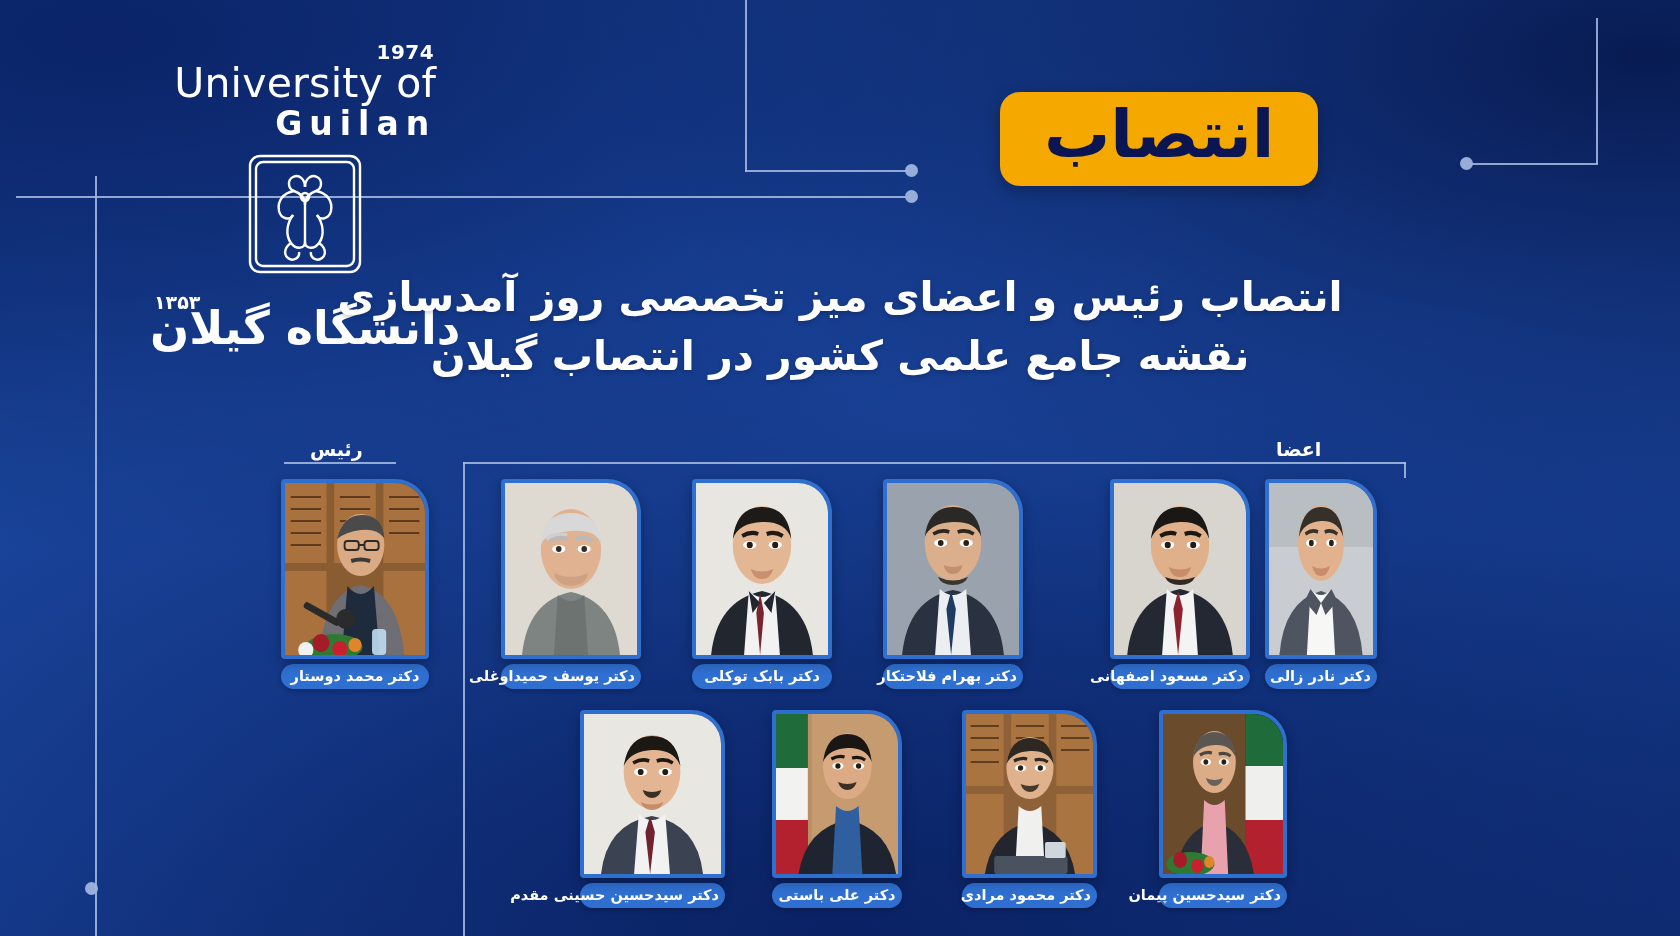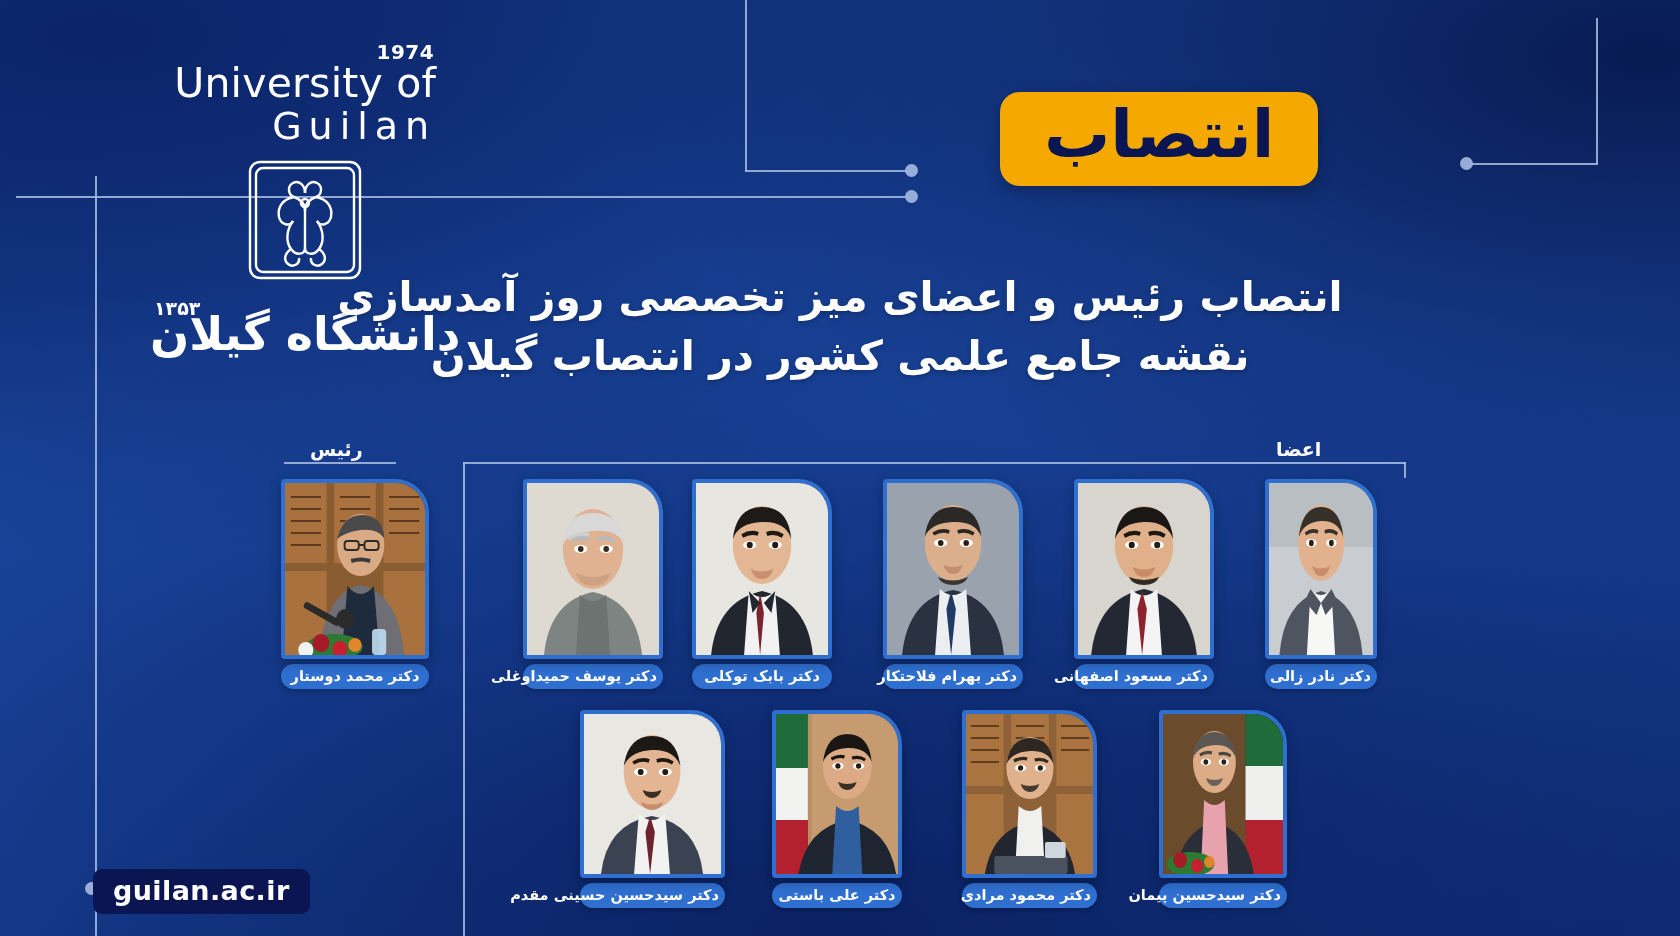--- a/index.html
+++ b/index.html
@@ -21,21 +21,21 @@
   .hline,.vline{position:absolute;background:#a9bde4;opacity:.85;}
   .hline{height:2px;}
   .vline{width:2px;}
   .dot{position:absolute;width:13px;height:13px;border-radius:50%;background:#9fb4de;opacity:.95;}
 
   
   #logo-block{position:absolute;left:150px;top:62px;display:flex;align-items:center;gap:10px;direction:ltr;flex-direction:column;}
   .logo-en{display:flex;flex-direction:column;align-items:flex-end;color:#fff;position:relative;}
   .logo-year-en{position:absolute;right:2px;top:-22px;font-size:20px;font-weight:700;letter-spacing:.5px;}
   .logo-univ{font-size:41px;font-weight:400;line-height:1.05;letter-spacing:.2px;}
-  .logo-guilan{font-size:38px;font-weight:400;letter-spacing:7px;line-height:1.15;}
+  .logo-guilan{font-size:33px;font-weight:700;letter-spacing:7px;line-height:1.15;}
   .logo-mark{width:116px;height:122px;margin:0 6px;}
   .logo-fa{display:flex;flex-direction:column;align-items:flex-start;color:#fff;position:relative;direction:rtl;}
   .logo-year-fa{position:absolute;left:4px;top:6px;font-size:19px;font-weight:600;}
   .logo-fa-name{font-size:46px;font-weight:700;line-height:1.1;margin-top:18px;
      font-family:"DejaVu Sans","Liberation Sans",sans-serif;white-space:nowrap;}
 
   
   #badge{
     position:absolute;left:1000px;top:92px;
     background:#f5a800;border-radius:20px;
@@ -192,21 +192,21 @@
             <circle cx="58" cy="166" r="8" fill="#c8202f"></circle>
             <circle cx="74" cy="162" r="7" fill="#e0852a"></circle>
             <circle cx="22" cy="167" r="8" fill="#f1f1ef"></circle>
           </g>
         <rect x="92" y="146" width="15" height="26" rx="4" fill="#bcd9ee" opacity=".92"></rect>
       </svg>
     </div>
     <div class="namebar">دکتر محمد دوستار</div>
   </div>
 
-  <div class="person" style="left:501px;top:479px;width:140px;margin-left:22px;">
+  <div class="person" style="left:501px;top:479px;width:140px;">
     <div class="frame" style="height:172px;">
       <svg class="photo" viewBox="0 0 140 172" preserveAspectRatio="none">
         <rect width="140" height="172" fill="#dedad2"></rect>
         <ellipse cx="70" cy="66" rx="32" ry="40" fill="#e0b291"></ellipse>
         <path d="M38 62 q2 -32 32 -32 q30 0 32 32 q-4 -16 -32 -14 q-28 2 -32 14z" fill="#d8d8d8"></path>
         <path d="M44 56 q10 -6 22 -4" stroke="#cfcfcf" stroke-width="4" fill="none"></path>
         <ellipse cx="57" cy="66" rx="7" ry="4" fill="#fff"></ellipse>
           <circle cx="57" cy="66" r="3" fill="#3a2a1c"></circle>
         <ellipse cx="84" cy="66" rx="7" ry="4" fill="#fff"></ellipse>
           <circle cx="84" cy="66" r="3" fill="#3a2a1c"></circle>
@@ -254,21 +254,21 @@
         <path d="M60 82 q10 4 20 0 q-2 9 -10 9 q-8 0 -10 -9z" fill="#c28e6c"></path>
         <path d="M54 94 q16 7 32 0 q-4 8 -16 8 q-12 0 -16 -8z" fill="#3a3530"></path>
         <path d="M16 172 q6 -56 54 -65 q48 9 54 65z" fill="#2a3140"></path>
         <path d="M56 106 q14 12 28 0 l5 66 h-38z" fill="#eceff2"></path>
         <path d="M68 108 l5 18 l-5 46 l-5 -46z" fill="#1f3a63"></path>
       </svg>
     </div>
     <div class="namebar">دکتر بهرام فلاحتکار</div>
   </div>
 
-  <div class="person" style="left:1074px;top:479px;width:140px;">
+  <div class="person" style="left:1110px;top:479px;width:140px;">
     <div class="frame" style="height:172px;">
       <svg class="photo" viewBox="0 0 140 172" preserveAspectRatio="none">
         <rect width="140" height="172" fill="#d8d5cf"></rect>
         <ellipse cx="70" cy="62" rx="31" ry="39" fill="#e0b08b"></ellipse>
         <path d="M39 56 q5 -32 31 -32 q27 0 31 32 q-7 -18 -31 -17 q-24 1 -31 17z" fill="#1a1714"></path>
         <ellipse cx="57" cy="62" rx="7" ry="4" fill="#fff"></ellipse>
           <circle cx="57" cy="62" r="3.2" fill="#241a10"></circle>
         <ellipse cx="84" cy="62" rx="7" ry="4" fill="#fff"></ellipse>
           <circle cx="84" cy="62" r="3.2" fill="#241a10"></circle>
         <path d="M49 53 q9 -5 17 -2 M75 51 q9 -3 17 2" stroke="#1c1812" stroke-width="4" fill="none"></path>
@@ -408,17 +408,14 @@
             <ellipse cx="32" cy="150" rx="28" ry="12" fill="#2f7a33"></ellipse>
             <circle cx="20" cy="146" r="8" fill="#a51b28"></circle>
             <circle cx="40" cy="152" r="7" fill="#c8202f"></circle>
             <circle cx="54" cy="148" r="6" fill="#e0852a"></circle>
           </g>
       </svg>
     </div>
     <div class="namebar">دکتر سیدحسین پیمان</div>
   </div>
 
-  <div id="site-pill">
-    <span>guilan.ac.ir</span>
-  </div>
 
 </div>
 
 </body></html>

